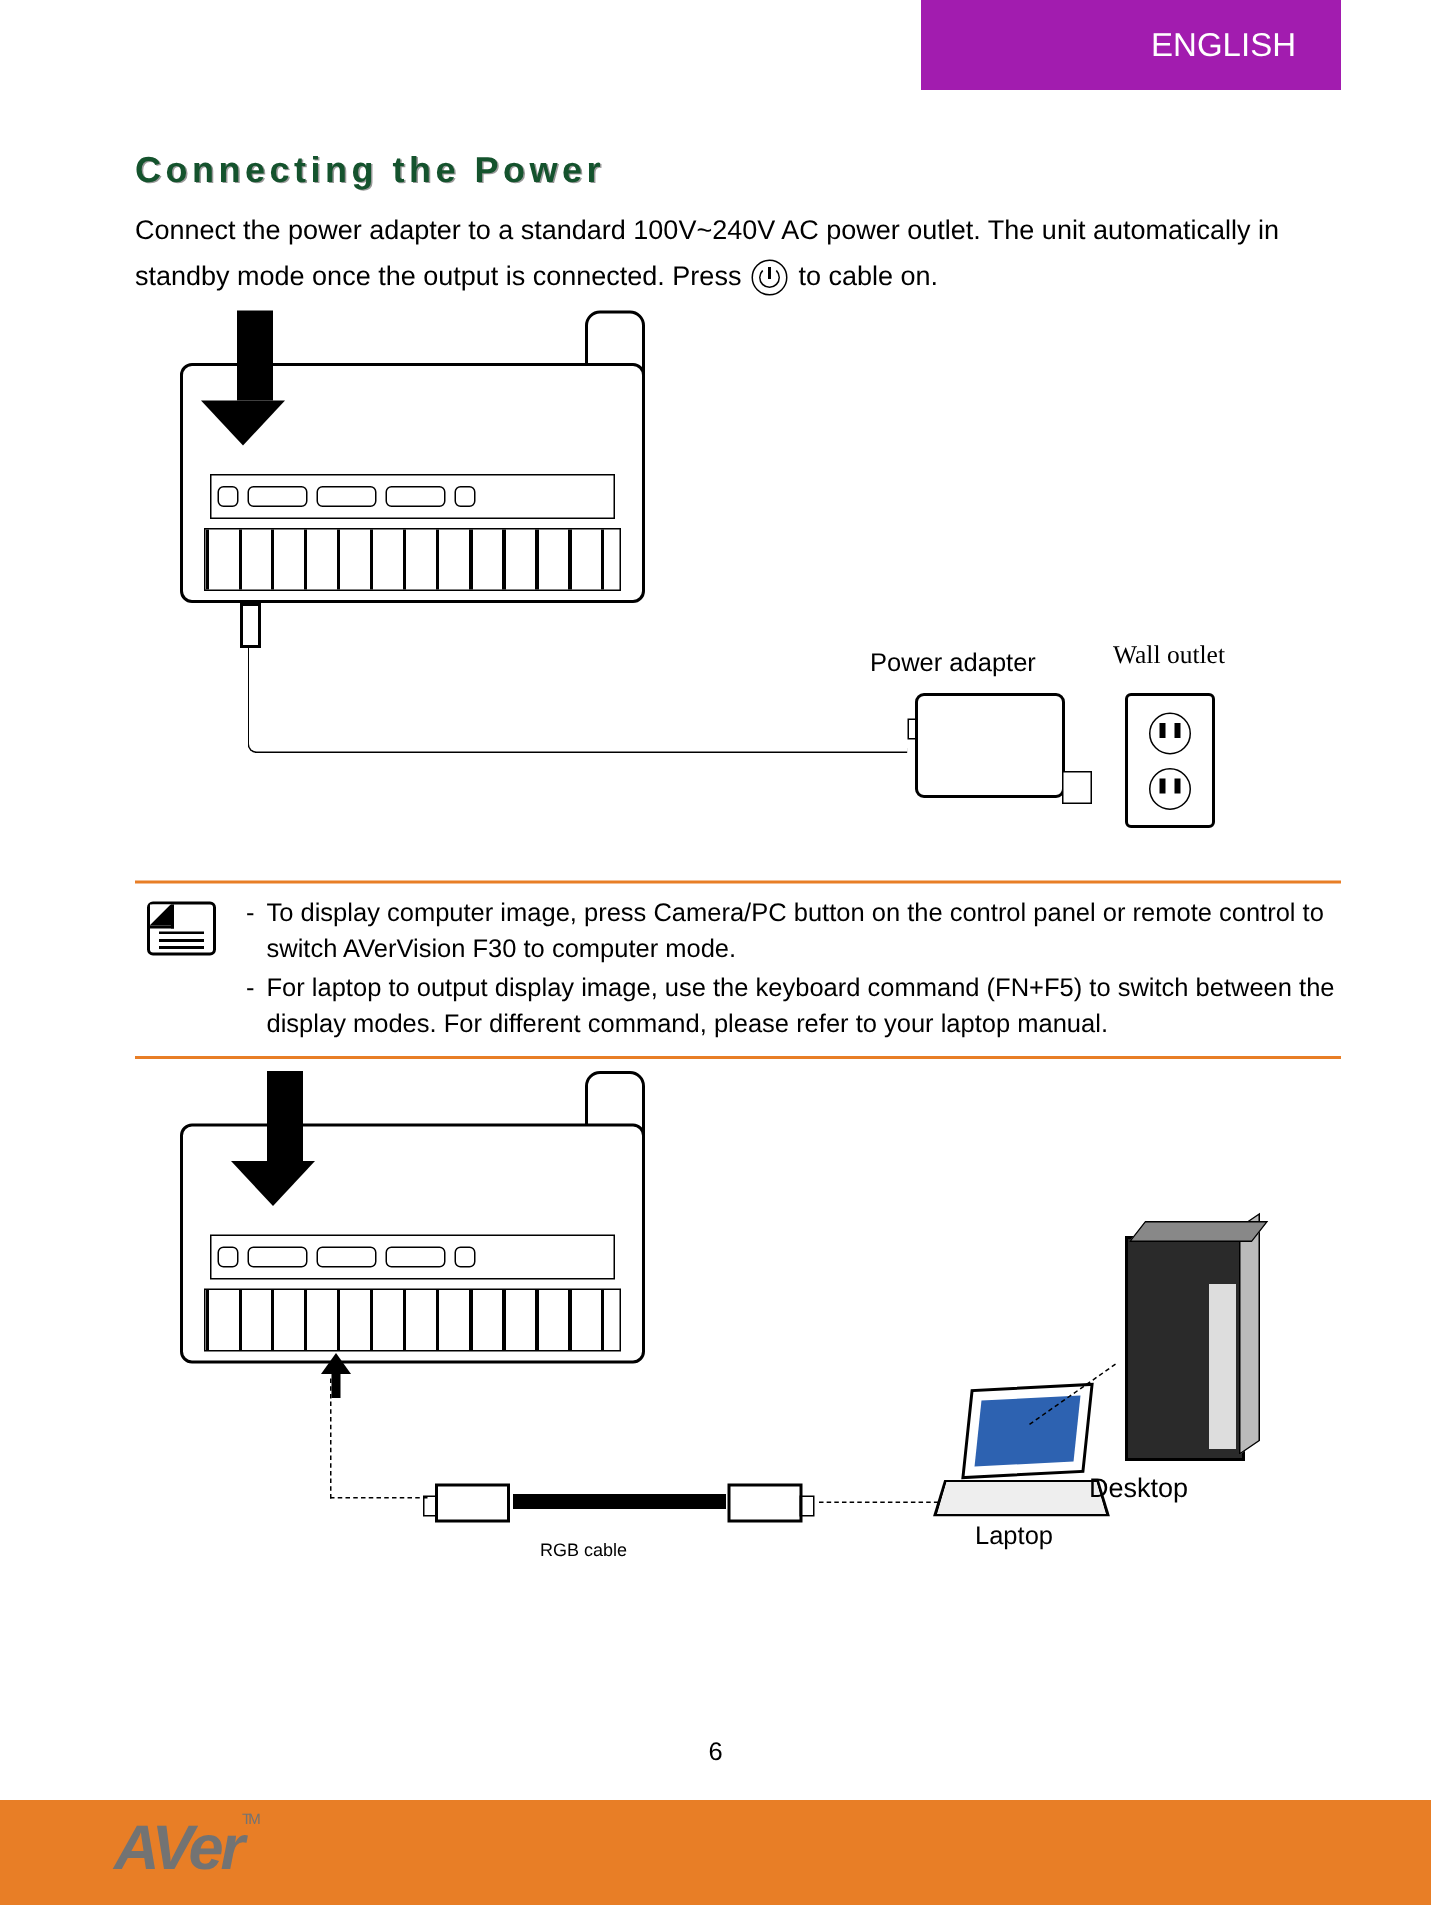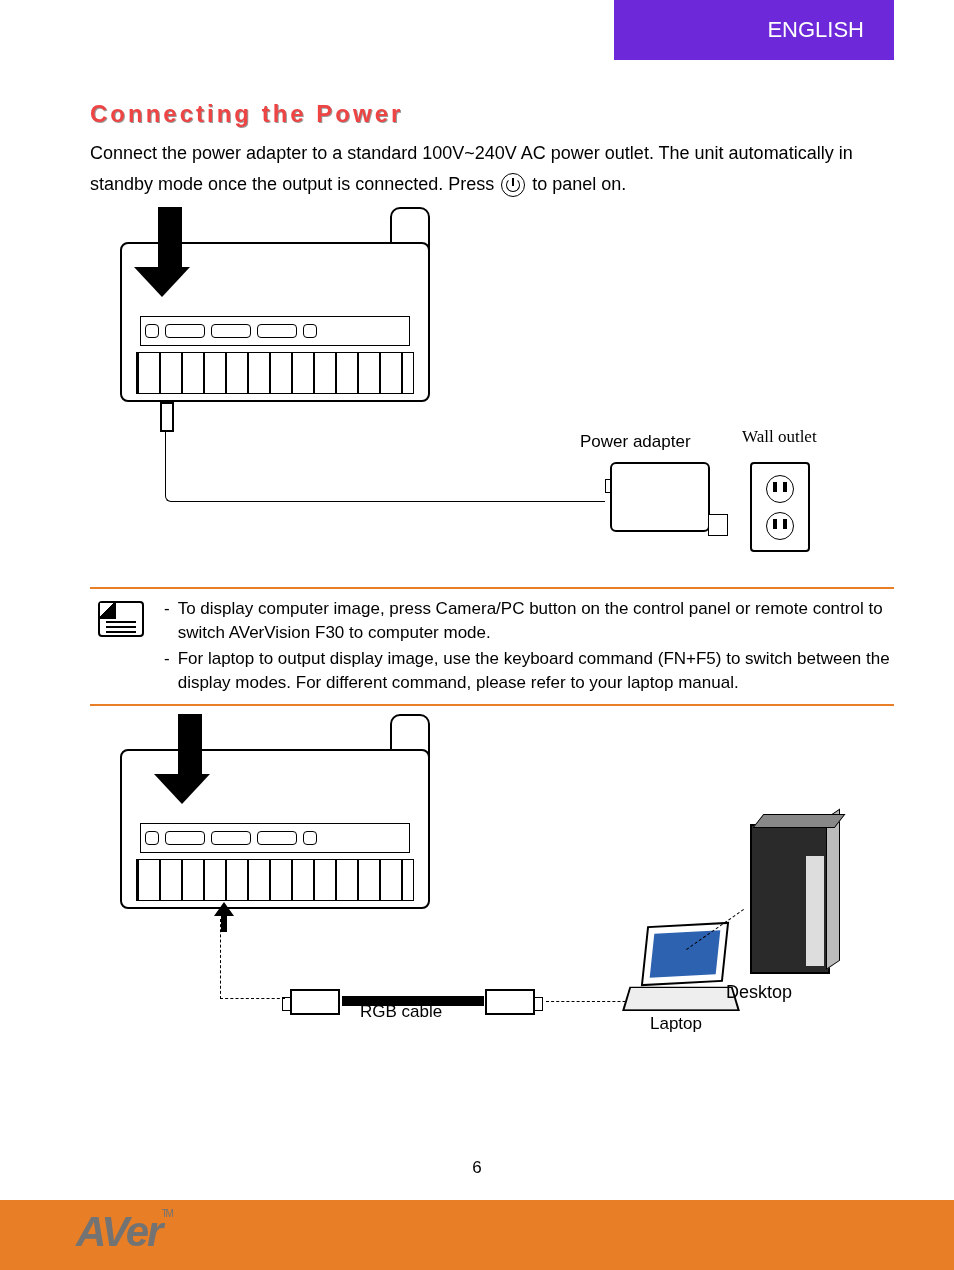--- a/index.html
+++ b/index.html
@@ -10,39 +10,39 @@
     background: #fff;
     position: relative;
     color: #000;
   }
   .lang-tab {
     position: absolute;
     top: 0;
     right: 60px;
     width: 280px;
     height: 60px;
-    background: #6d28d9;
+    background: #a21caf;
     color: #fff;
     font-size: 22px;
     display: flex;
     align-items: center;
     justify-content: flex-end;
     padding-right: 30px;
   }
   .content {
     position: absolute;
     top: 100px;
     left: 90px;
     right: 60px;
   }
   .section-title {
     font-size: 24px;
     font-weight: bold;
     letter-spacing: 3px;
-    color: #ef4444;
+    color: #14532d;
     text-shadow: 1px 1px 0 rgba(0,0,0,0.4);
     margin-bottom: 10px;
   }
   .para {
     font-size: 18px;
     line-height: 1.7;
     color: #000;
     margin-bottom: 8px;
   }
   .figure-area {
@@ -267,22 +267,22 @@
     position: absolute;
     left: 252px;
     top: 282px;
     width: 142px;
     height: 10px;
     background: #000;
   }
   .rgb-lbl {
     position: absolute;
     left: 270px;
-    top: 288px;
-    font-size: 17px;
+    top: 312px;
+    font-size: 12px;
   }
   .dash-to-laptop {
     position:absolute;
     border-bottom: 1.5px dashed #000;
     top: 287px;
     left: 456px;
     width: 100px;
   }
   .laptop {
     position: absolute;
@@ -377,21 +377,21 @@
 <body>
 
 <div class="lang-tab">ENGLISH</div>
 
 <div class="content">
 
   <div class="section-title">Connecting the Power</div>
   <p class="para">
     <span>Connect the power adapter to a standard 100V~240V AC power outlet. The unit automatically in standby mode once the output is connected. Press </span>
     <span class="power-icon"></span>
-    <span> to panel on.</span>
+    <span> to cable on.</span>
   </p>
 
   <div class="figure-area">
     <div class="cam-neck"></div>
     <div class="device-box">
       <div class="ports">
         <div class="port sm"></div>
           <div class="port"></div>
           <div class="port"></div>
           <div class="port"></div>

